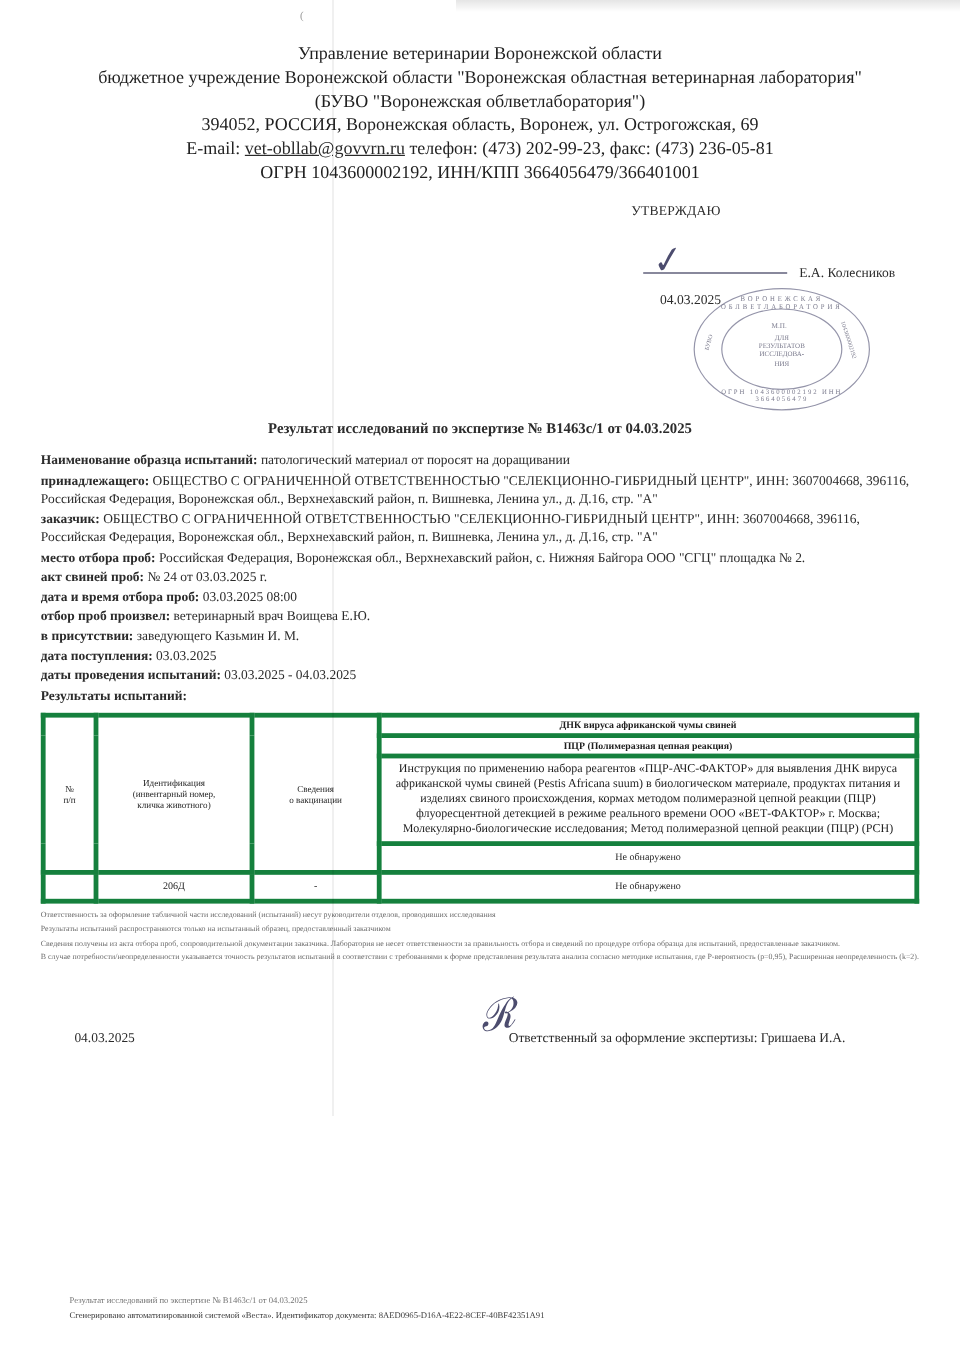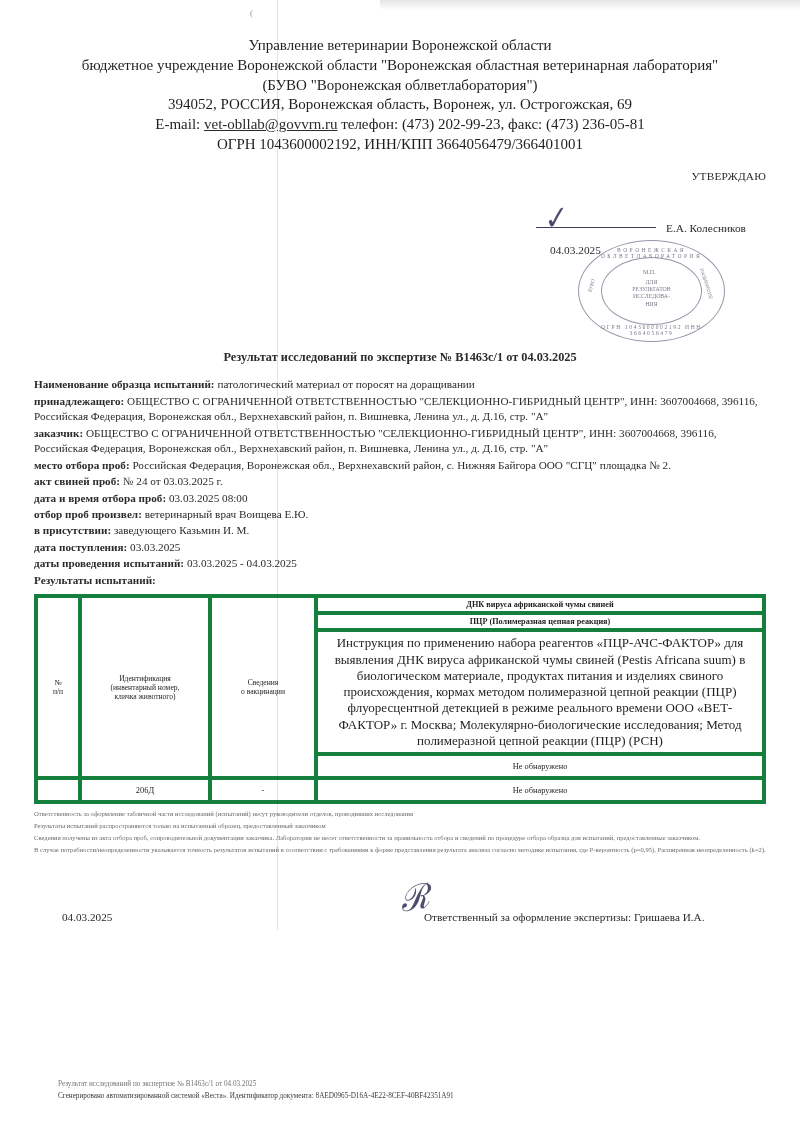--- a/index.html
+++ b/index.html
@@ -61,21 +61,21 @@
     margin-top: 27px;
   }
 
   
   .approve {
     margin-top: 14px;
     margin-left: 492px;
     font-size: 11.3px;
     line-height: 1.4;
   }
-  .approve .ttl { letter-spacing: .2px; text-align: right; }
+  .approve .ttl { letter-spacing: .2px; }
   .sign-row {
     margin-top: 24px;
     position: relative;
     height: 30px;
   }
   .sign-line {
     position: absolute;
     left: 10px;
     top: 18px;
     width: 120px;
@@ -180,21 +180,21 @@
     color: #1f1f1f;
   }
   table.res td, table.res th {
     border: 4px solid #15803d;
     padding: 2px 3px;
     text-align: center;
     vertical-align: middle;
   }
   .res .h-span { font-weight: bold; font-size: 8.2px; }
   .res .instr {
-    font-size: 13px;
+    font-size: 10px;
     line-height: 1.25;
     text-align: center;
     padding: 3px 6px;
   }
   .col-n { width: 34px; }
   .col-id { width: 120px; }
   .col-vac { width: 96px; }
   .res .rowdata td { height: 16px; font-size: 8.4px; }
 
   

